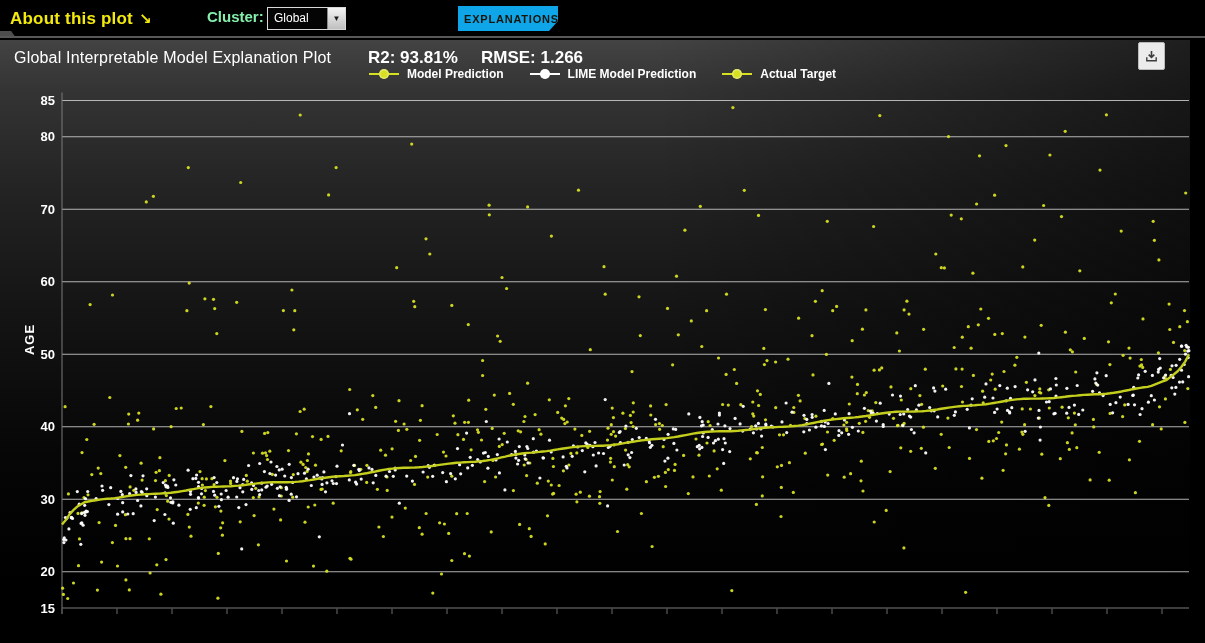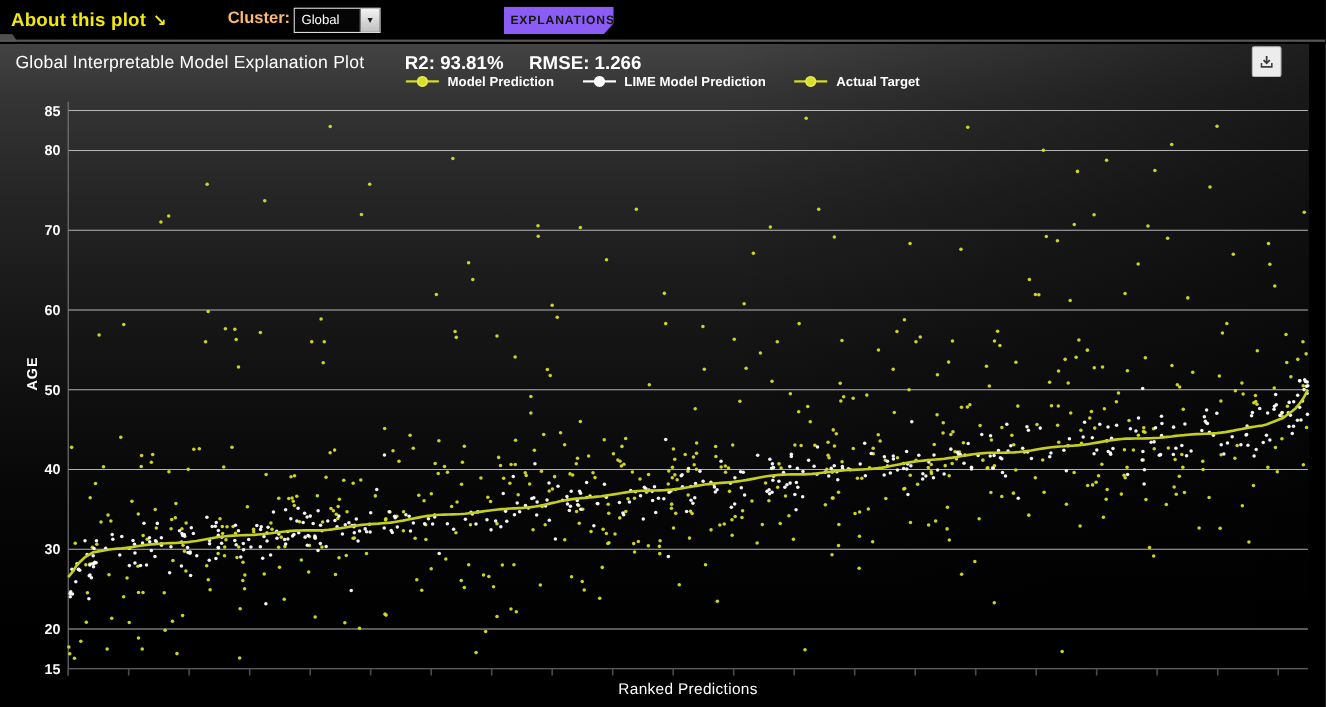--- a/index.html
+++ b/index.html
@@ -6,28 +6,28 @@
     font-family:"Liberation Sans","DejaVu Sans",sans-serif;}
   .stage{position:relative;width:1205px;height:643px;background:#000;}
 
   
   .topbar{position:absolute;left:0;top:0;width:1205px;height:37px;background:#000;padding-left:14px;}
   .about-link{position:absolute;left:10px;top:9px;color:#f2e90d;font-size:17px;font-weight:600;
     letter-spacing:.2px;cursor:pointer;white-space:nowrap;}
   .about-arrow{font-size:15px;font-weight:700;margin-left:6px;}
   .corner-tab{position:absolute;left:0;top:31px;width:16px;height:7px;background:#4e4e4e;
     clip-path:polygon(0 0,70% 0,100% 100%,0 100%);}
-  .cluster-label{position:absolute;left:207px;top:8px;color:#fdba74;font-size:15px;font-weight:700;}
+  .cluster-label{position:absolute;left:207px;top:8px;color:#86efac;font-size:15px;font-weight:700;}
   .select-box{position:absolute;left:267px;top:7px;width:77px;height:21px;background:#050505;
     border:1px solid #d9d9d9;display:flex;align-items:stretch;cursor:pointer;}
   .select-value{flex:1;color:#fff;font-size:12px;line-height:21px;padding-left:6px;}
   .select-arrow-btn{width:17px;background:linear-gradient(#f4f4f4,#bfbfbf);border-left:1px solid #8a8a8a;
     display:flex;align-items:center;justify-content:center;color:#1a1a1a;font-size:8px;}
   .explanations-btn{position:absolute;left:458px;top:6px;width:100px;height:25px;border:none;
-    background:#8b5cf6;color:#15150a;font-family:inherit;font-size:11px;font-weight:700;
+    background:#0ea5e9;color:#15150a;font-family:inherit;font-size:11px;font-weight:700;
     letter-spacing:.8px;cursor:pointer;clip-path:polygon(0 0,100% 0,100% 60%,91% 100%,0 100%);}
   .top-divider{position:absolute;left:0;top:36px;width:1205px;height:2px;background:#585858;}
 
   
   .panel{position:absolute;left:0;top:40px;width:1205px;height:603px;background:#737373;}
   .panel-bg{position:absolute;left:0;top:0;width:1190px;height:603px;
     background:
       linear-gradient(to right, rgba(0,0,0,0) 55%, rgba(0,0,0,.55) 100%),
       linear-gradient(to bottom,#434343 0px,#343434 50px,#242424 145px,#151515 265px,#060606 415px,#000 540px);}
   .right-strip{position:absolute;left:1190px;top:0;width:15px;height:603px;background:#000;}
@@ -103,21 +103,20 @@
       <div class="legend-item">
         <span class="legend-marker" style="color: rgb(215, 223, 33);">
             <span class="lm-line"></span>
             <span class="lm-dot"></span>
           </span>
         <span>Actual Target</span>
       </div>
     </div>
 
     <div class="y-axis-title">AGE</div>
-    <div class="x-axis-title">Ranked Predictions</div>
 
     <svg class="plot" id="plot-svg">
         <line x1="62" x2="1189" y1="568" y2="568" stroke="#7a7a7a" stroke-width="1" opacity="1"></line>
         <text x="55" y="572.5" fill="#ffffff" text-anchor="end" font-size="13" font-weight="bold">15</text>
         <line x1="62" x2="1189" y1="531.75" y2="531.75" stroke="#cfcfcf" stroke-width="1" opacity="0.85"></line>
         <text x="55" y="536.25" fill="#ffffff" text-anchor="end" font-size="13" font-weight="bold">20</text>
         <line x1="62" x2="1189" y1="459.25" y2="459.25" stroke="#cfcfcf" stroke-width="1" opacity="0.85"></line>
         <text x="55" y="463.75" fill="#ffffff" text-anchor="end" font-size="13" font-weight="bold">30</text>
         <line x1="62" x2="1189" y1="386.75" y2="386.75" stroke="#cfcfcf" stroke-width="1" opacity="0.85"></line>
         <text x="55" y="391.25" fill="#ffffff" text-anchor="end" font-size="13" font-weight="bold">40</text>

